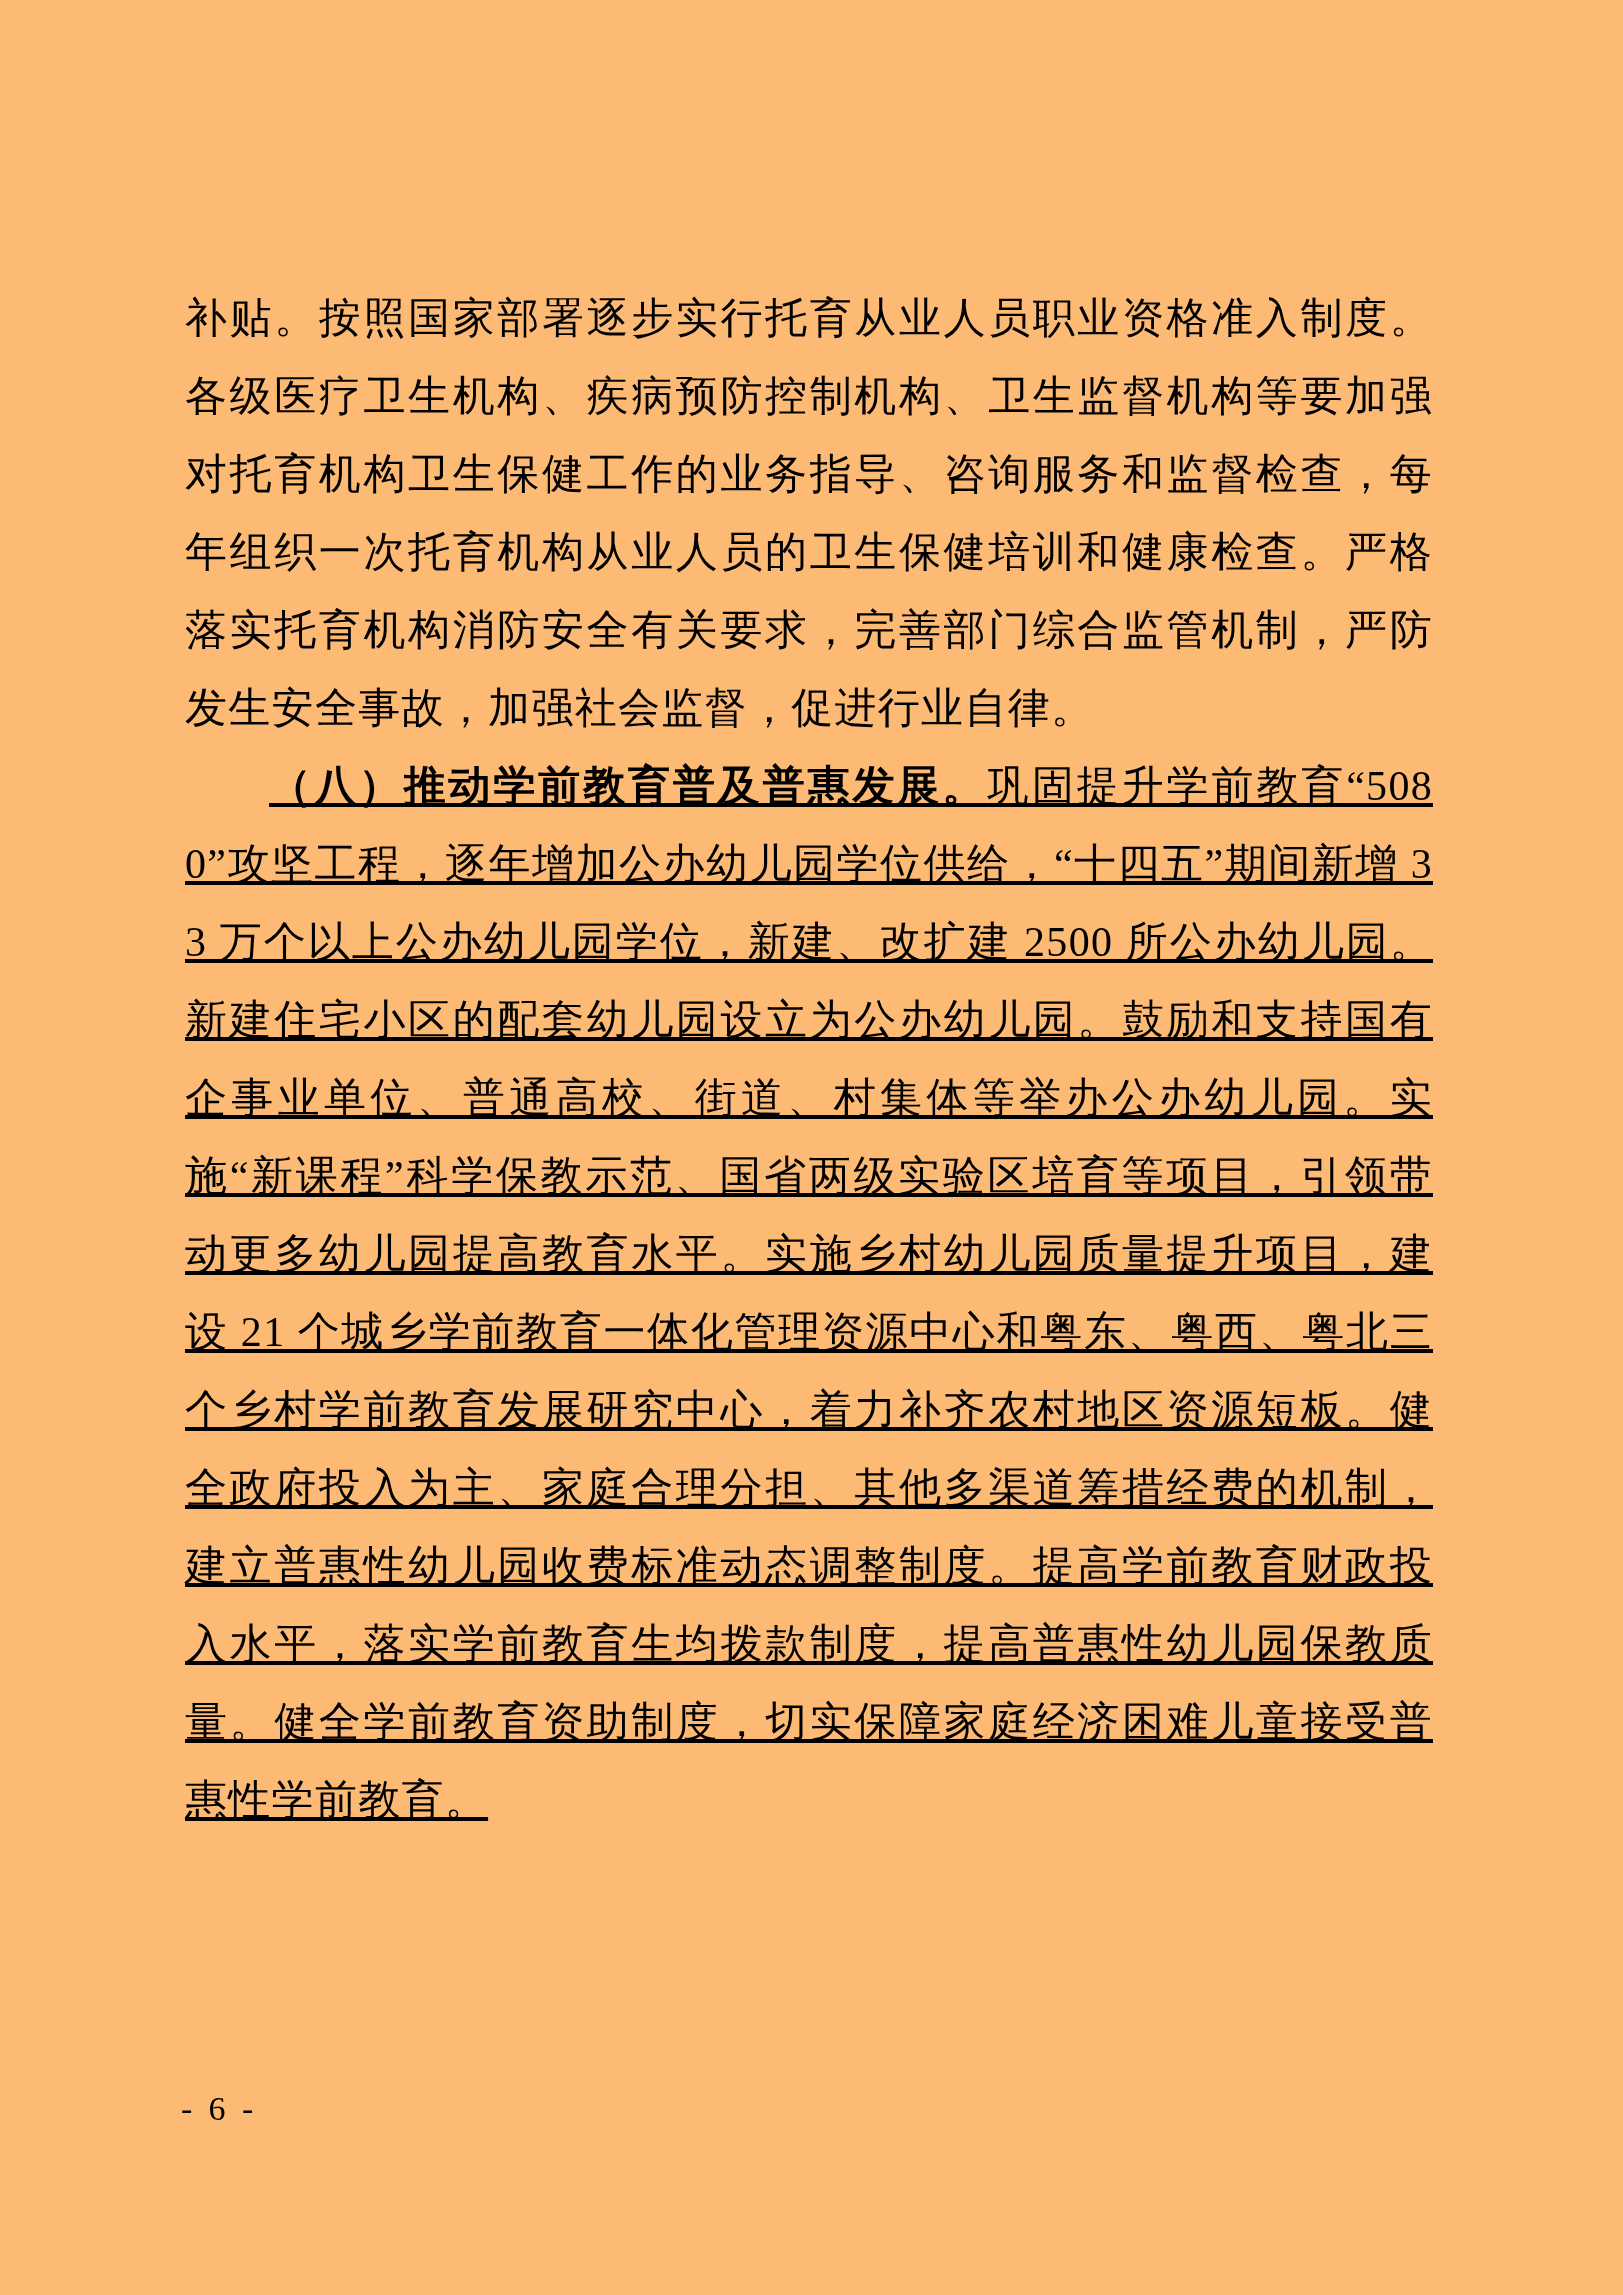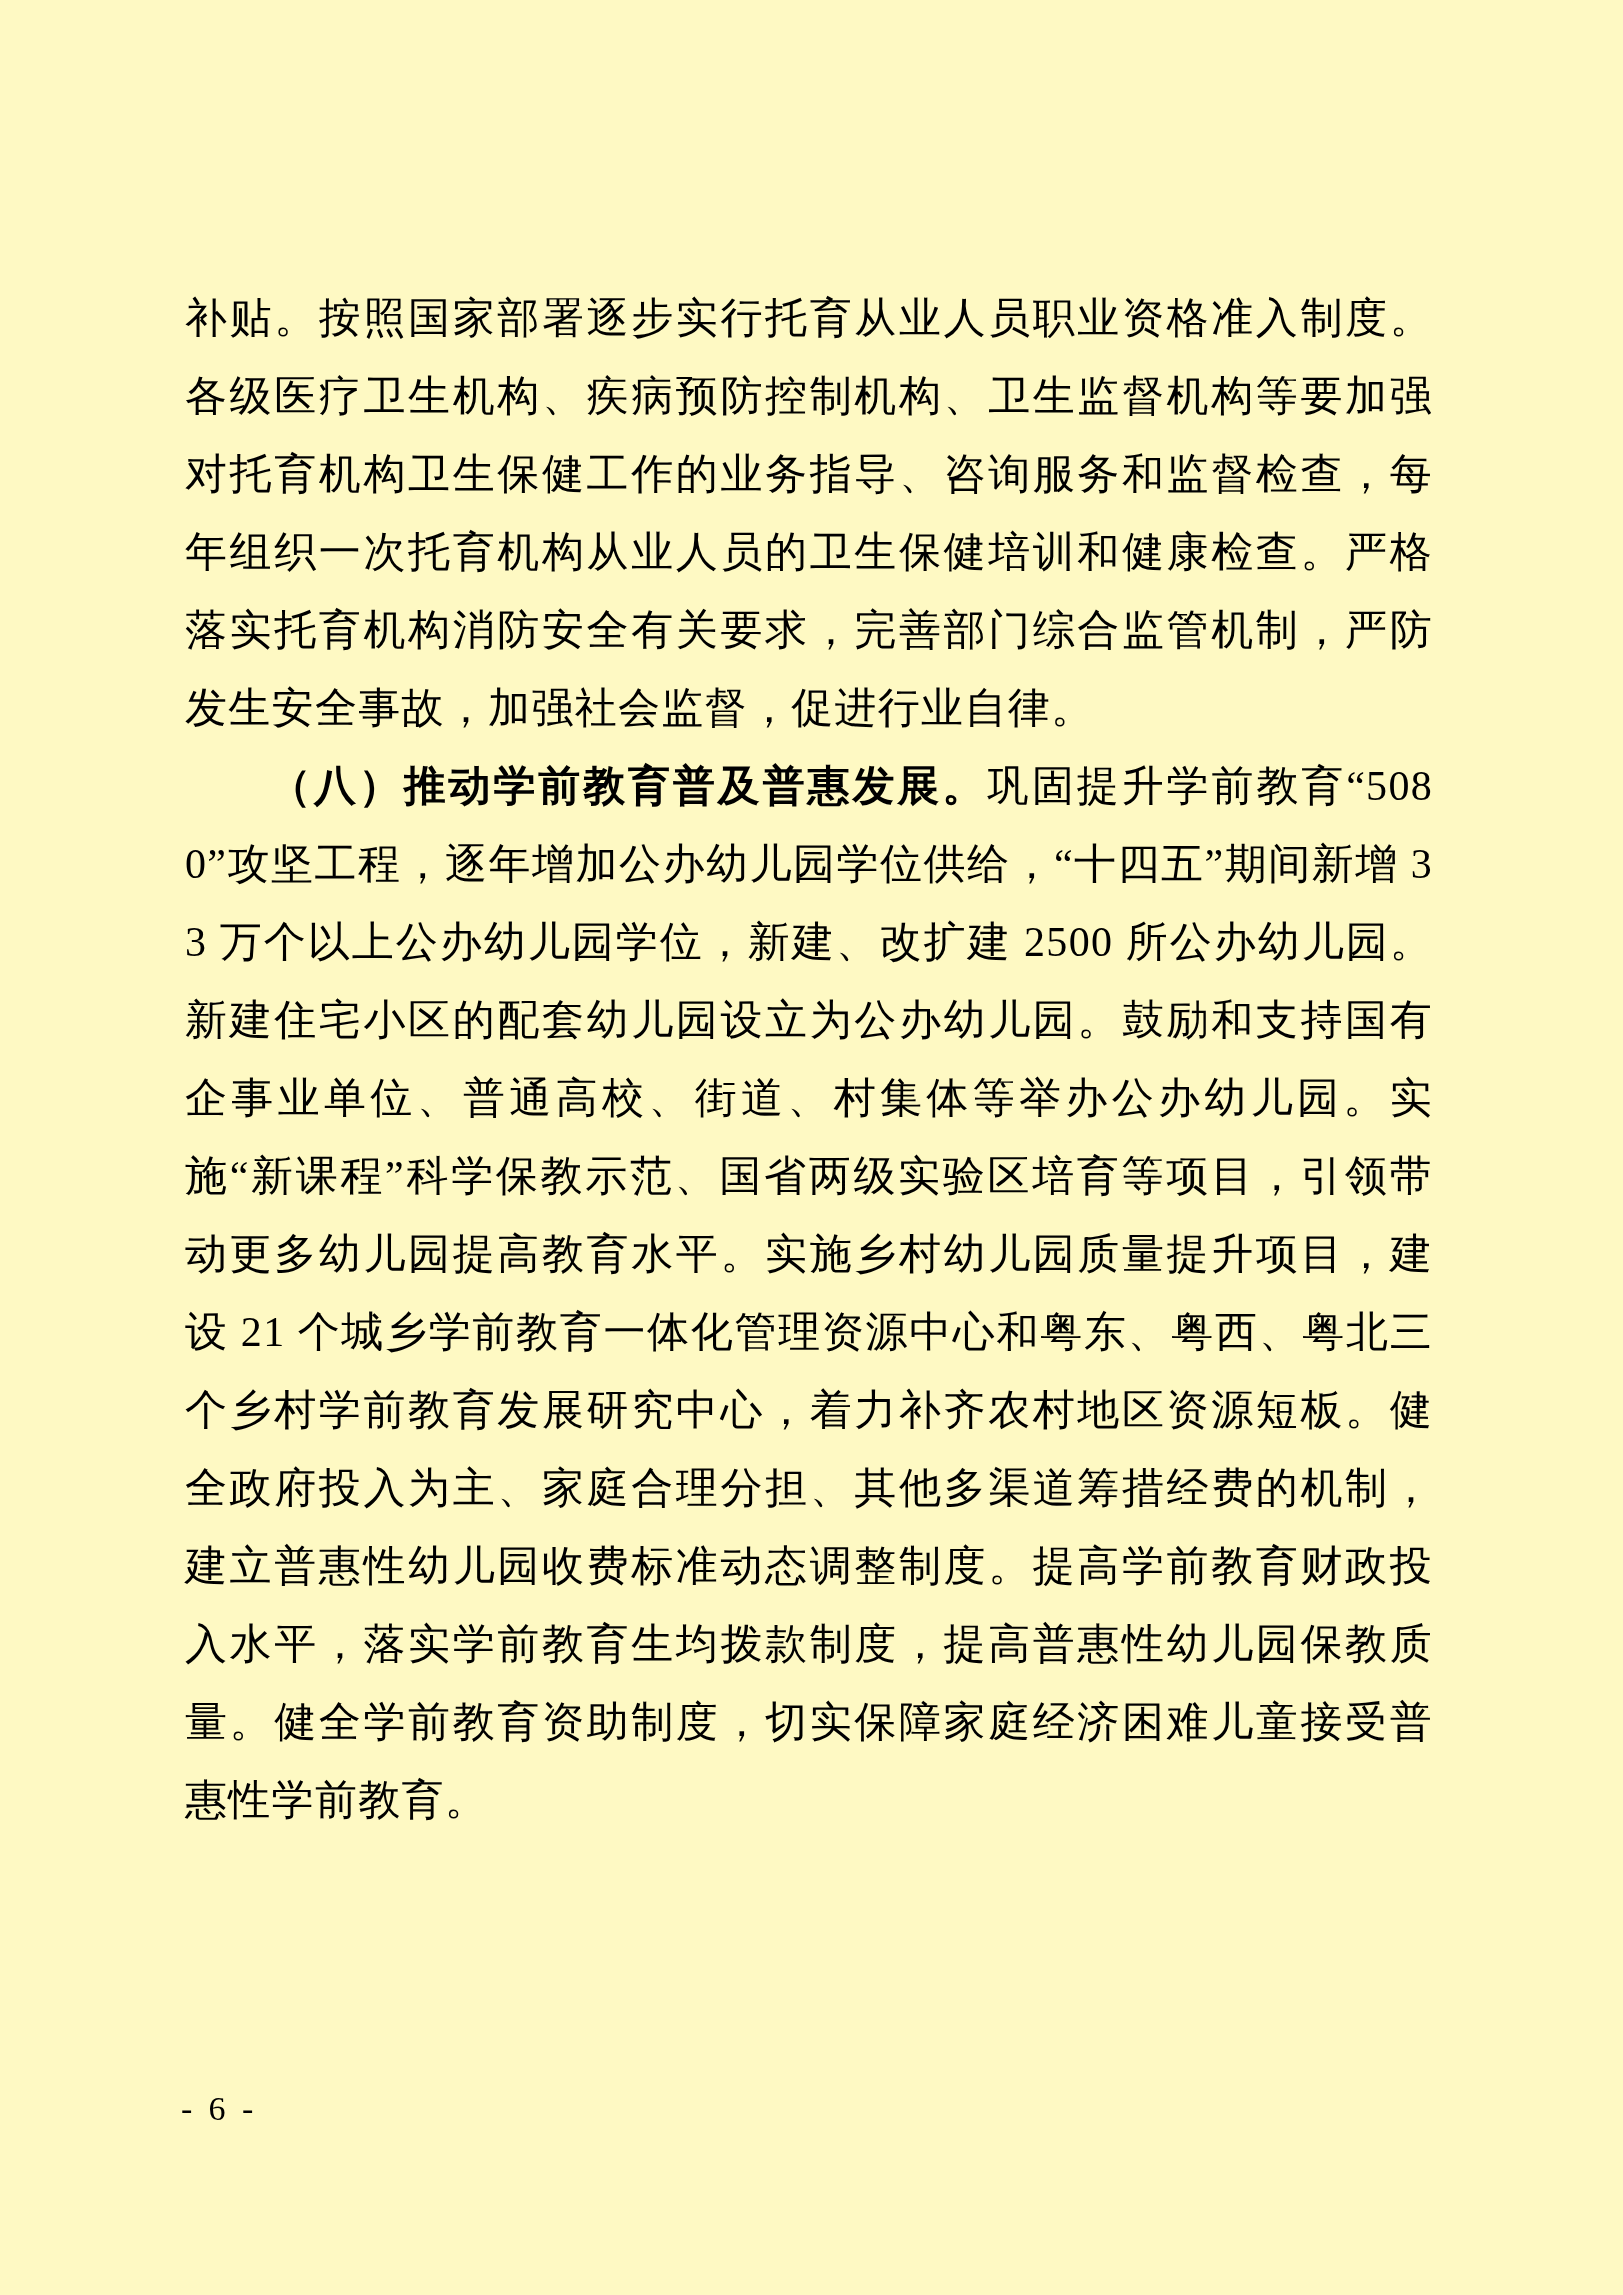--- a/index.html
+++ b/index.html
@@ -13,41 +13,42 @@
     position: relative;
     font-family: "Liberation Serif", serif;
     color: #000000;
   }
   .page {
     position: absolute;
     left: 0;
     top: 0;
     width: 1623px;
     height: 2295px;
-    background: #fef9c3;
+    background: #fdba74;
     overflow: hidden;
   }
   .text-block {
     position: absolute;
     left: 185px;
     top: 279px;
     width: 1248px;
     font-size: 42px;
     line-height: 78px;
     text-align: justify;
     text-justify: inter-ideograph;
   }
   .para {
     margin: 0;
     padding: 0;
     word-break: break-all;
     letter-spacing: 1.3px;
   }
   .para.indented {
     text-indent: 2em;
+    text-decoration: underline;
   }
   .section-heading {
     font-weight: bold;
   }
   .page-number {
     position: absolute;
     left: 181px;
     top: 2089px;
     font-size: 34px;
     line-height: 39px;

